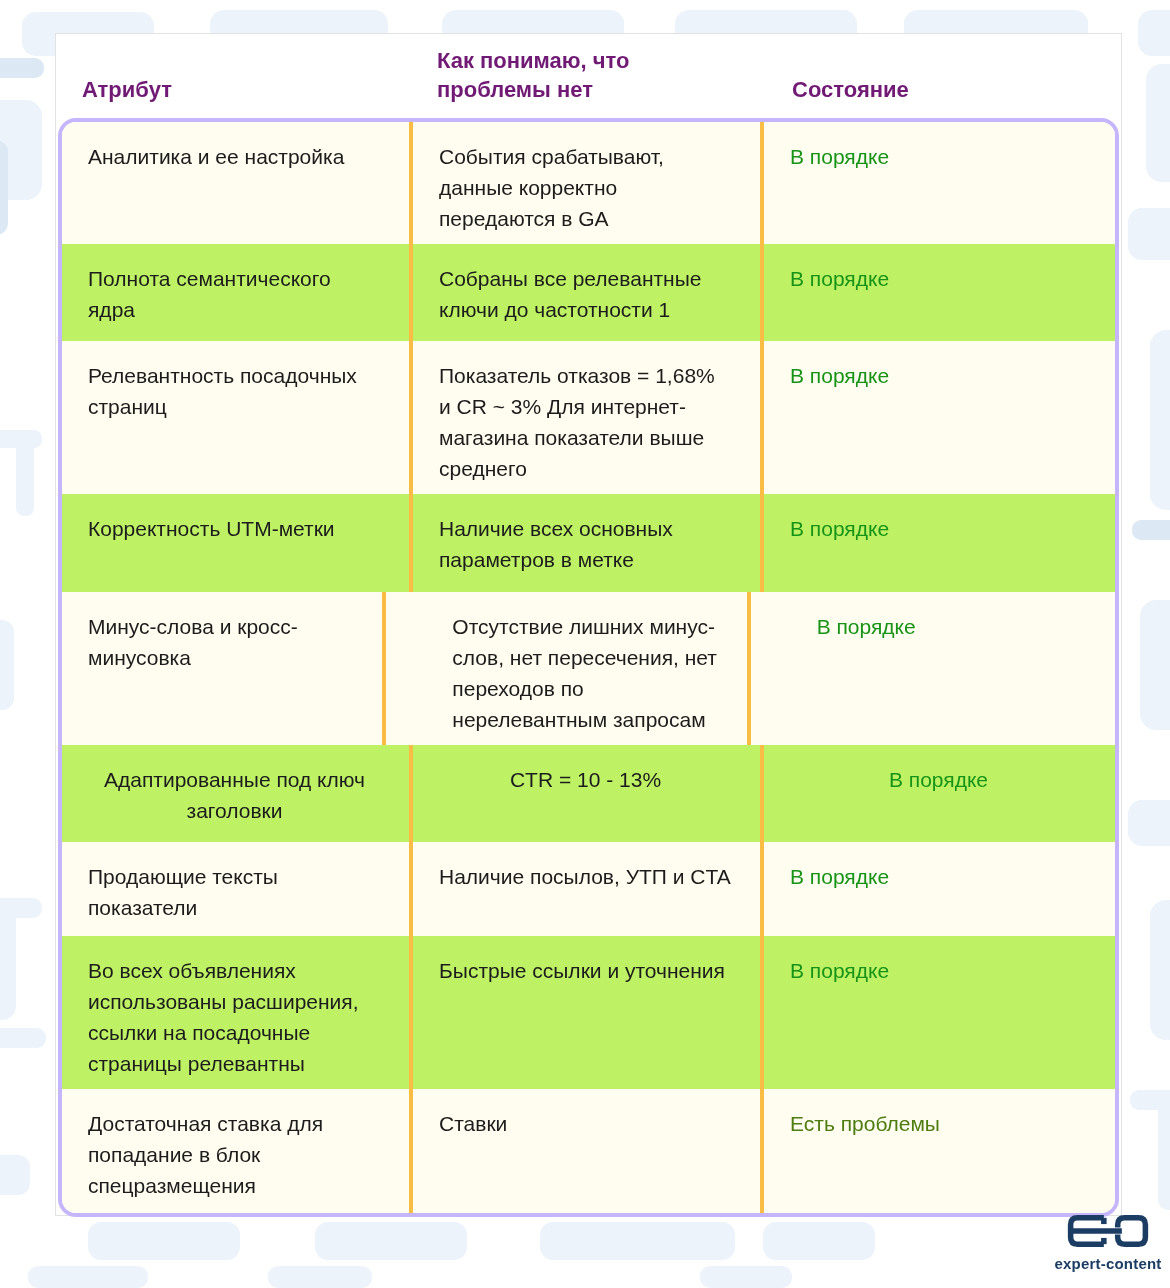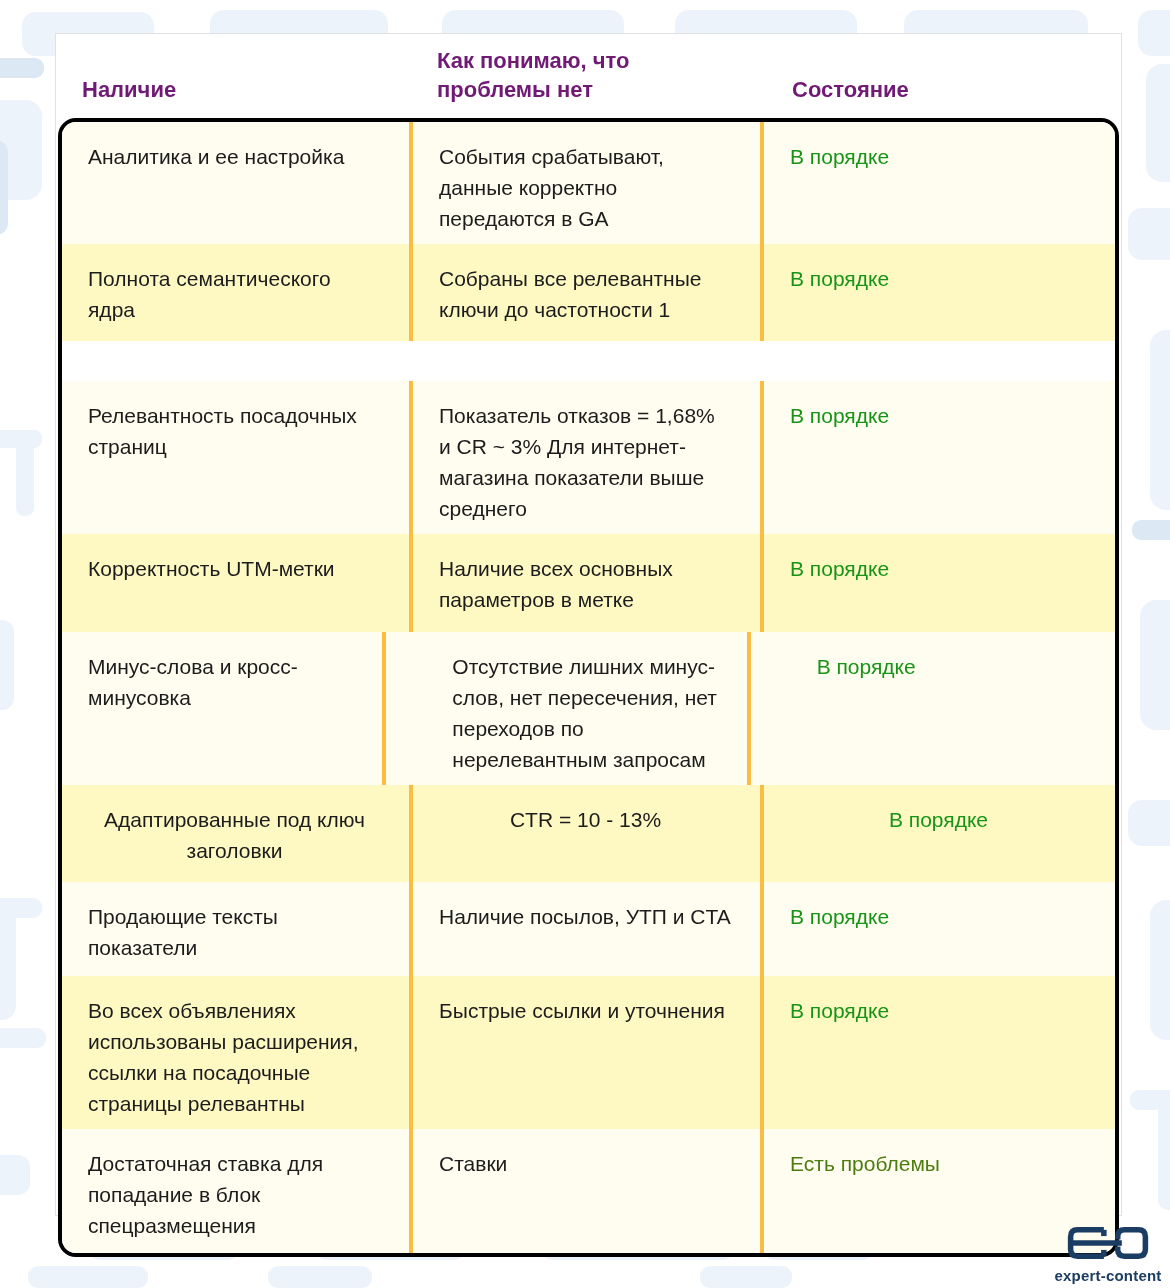--- a/index.html
+++ b/index.html
@@ -19,46 +19,46 @@
     display:grid;grid-template-columns:1fr 1fr 1fr;
     align-items:end;height:84px;box-sizing:border-box;
     padding-bottom:14px;
   }
   .th{
     font-size:22px;font-weight:700;line-height:29px;color:#701a75;
     padding-left:26px;padding-right:30px;
   }
   .tbody{
     margin:0 2px 3px 2px;
-    border:4px solid #000000;border-radius:18px;overflow:hidden;
+    border:4px solid #c4b5fd;border-radius:18px;overflow:hidden;
   }
   .trow{display:grid;grid-template-columns:1fr 1fr 1fr;}
   .trow.cream{background:#fffdf0;}
-  .trow.yellow{background:#fef9c3;}
+  .trow.yellow{background:#bef264;}
   .tcell{
     padding:19px 28px 10px 26px;
     font-size:21px;line-height:31px;color:#1c1c1c;
     box-sizing:border-box;
   }
   .tcell.c1,.tcell.c2{border-right:4px solid #f9bc45;}
   .tcell.status{font-weight:400;}
   .tcell.status.ok{color:#179417;}
   .tcell.status.problem{color:#4d7c0f;}
   
   .trow:nth-child(1){min-height:120px;}
   .trow:nth-child(2){min-height:97px;}
-  .trow:nth-child(3){min-height:152px;margin-top:40px;}
+  .trow:nth-child(3){min-height:152px;}
   .trow:nth-child(4){min-height:98px;}
   .trow:nth-child(5){min-height:152px;gap:40px;}
   .trow:nth-child(6){min-height:97px;text-align:center;}
   .trow:nth-child(7){min-height:94px;}
   .trow:nth-child(8){min-height:153px;}
   .trow:nth-child(9){min-height:124px;}
   .logo{
-    position:absolute;right:4px;bottom:4px;width:116px;z-index:2;
+    position:absolute;right:4px;bottom:16px;width:116px;z-index:2;
     text-align:center;
   }
   .logo-text{
     font-size:15px;font-weight:700;color:#1c3d63;letter-spacing:.2px;
     margin-top:2px;
   }
 </style>
 </head>
 <body>
 
@@ -101,21 +101,21 @@
   <g fill="#dce8f4">
     <rect x="-26" y="58" width="70" height="20" rx="9"></rect>
     <rect x="-26" y="58" width="18" height="74" rx="8"></rect>
     <rect x="-30" y="140" width="38" height="95" rx="12"></rect>
     <rect x="1132" y="520" width="60" height="20" rx="9"></rect>
   </g>
 </svg>
 
 <div class="card">
   <div class="thead">
-    <div class="th">Наличие</div>
+    <div class="th">Атрибут</div>
     <div class="th">Как понимаю, что проблемы нет</div>
     <div class="th">Состояние</div>
   </div>
   <div class="tbody">
       <div class="trow cream">
         <div class="tcell c1">Аналитика и ее настройка</div>
         <div class="tcell c2">События срабатывают, данные корректно передаются в GA</div>
         <div class="tcell c3 status ok">В порядке</div>
       </div>
       <div class="trow yellow">

